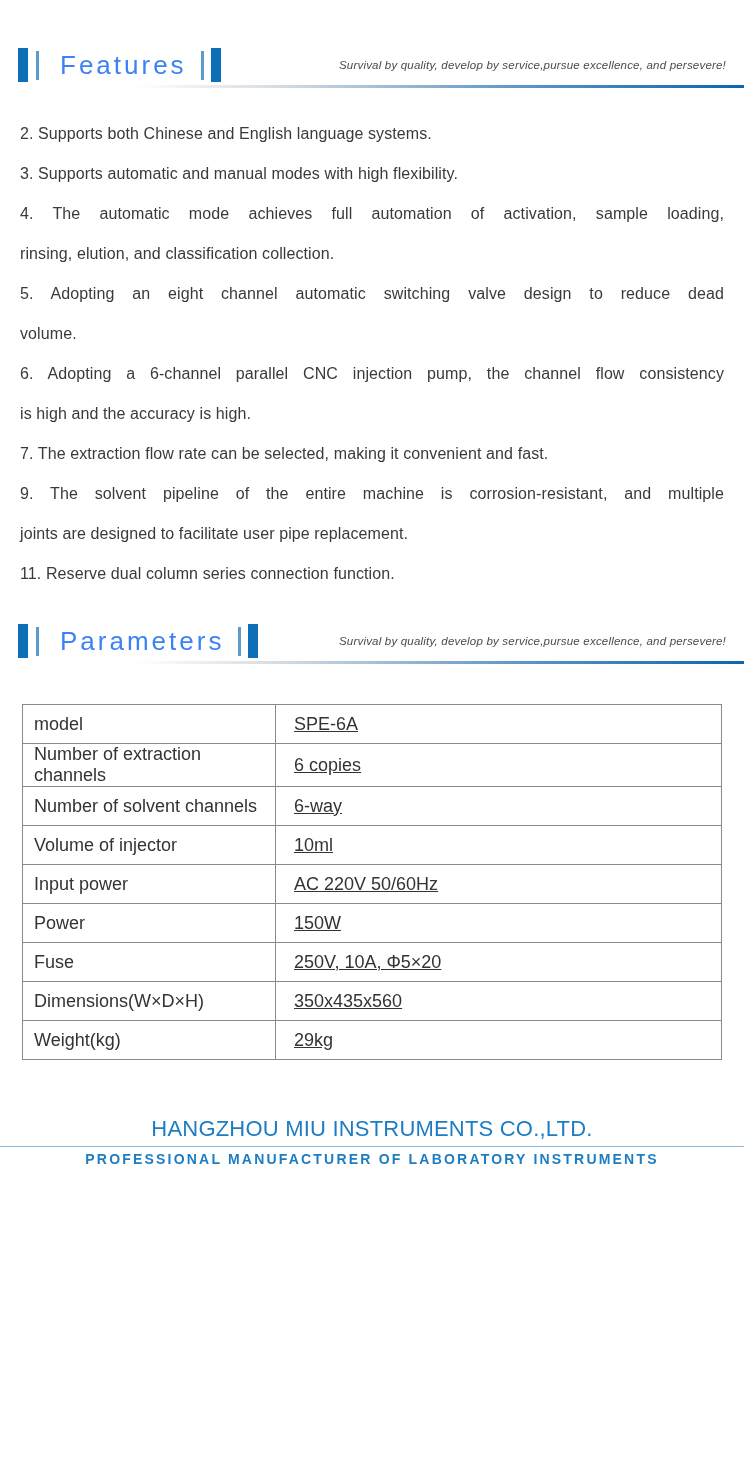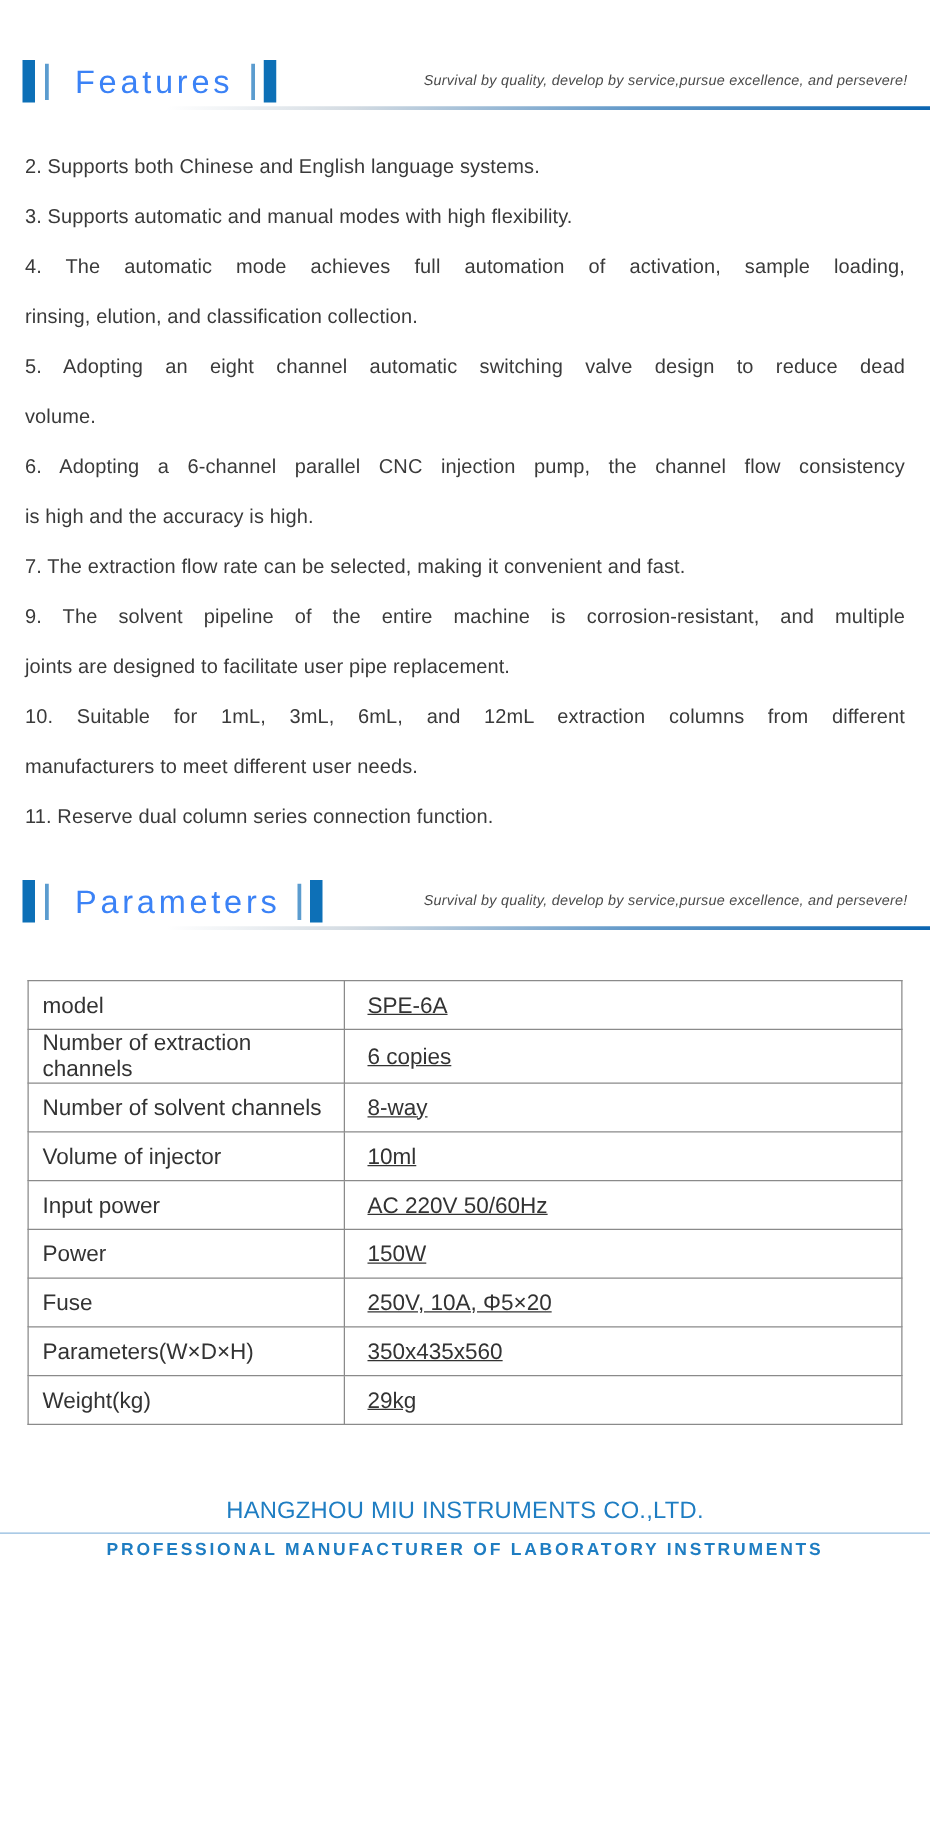--- a/index.html
+++ b/index.html
@@ -37,21 +37,21 @@
   .f-line.just{text-align-last:justify;}
 
   
   .params-table{border-collapse:collapse;margin:44px 0 0 22px;width:700px;table-layout:fixed;}
   .params-table td{border:1px solid var(--table_border);height:39px;font-size:18px;color:#333333;vertical-align:middle;padding:0;}
   .params-table td.label{width:253px;padding-left:11px;}
   .params-table td.value{padding-left:18px;text-decoration:underline;}
 
   
   .footer{margin-top:56px;text-align:center;}
-  .company{font-size:19px;line-height:26px;color:var(--footer_blue);letter-spacing:0.2px;}
+  .company{font-size:22px;line-height:26px;color:var(--footer_blue);letter-spacing:0.2px;}
   .footer-line{margin-top:4px;height:0;border-top:1px solid var(--footer_line);width:100%;}
   .subtitle{margin-top:6px;font-size:14px;line-height:12px;color:var(--footer_blue);letter-spacing:2.2px;font-weight:bold;}
 </style>
 </head>
 <body>
 
 <div class="page">
 
   <section>
     <div class="sec-header features">
@@ -83,24 +83,20 @@
           <span class="f-line">is high and the accuracy is high.</span>
         </p>
         <p class="feature">
           <span class="f-line">7. The extraction flow rate can be selected, making it convenient and fast.</span>
         </p>
         <p class="feature">
           <span class="f-line just">9. The solvent pipeline of the entire machine is corrosion-resistant, and multiple</span>
           <span class="f-line">joints are designed to facilitate user pipe replacement.</span>
         </p>
         <p class="feature">
-          <span class="f-line just">10. Suitable for 1mL, 3mL, 6mL, and 12mL extraction columns from different</span>
-          <span class="f-line">manufacturers to meet different user needs.</span>
-        </p>
-        <p class="feature">
           <span class="f-line">11. Reserve dual column series connection function.</span>
         </p>
       </div>
   </section>
 
   <section>
     <div class="sec-header parameters">
       <span class="bar thick l1"></span>
       <span class="bar thin l2"></span>
       <h2 class="sec-title">Parameters</h2>
@@ -114,40 +110,40 @@
           <tr>
             <td class="label">model</td>
             <td class="value">SPE-6A</td>
           </tr>
           <tr>
             <td class="label">Number of extraction channels</td>
             <td class="value">6 copies</td>
           </tr>
           <tr>
             <td class="label">Number of solvent channels</td>
-            <td class="value">8-way</td>
+            <td class="value">6-way</td>
           </tr>
           <tr>
             <td class="label">Volume of injector</td>
             <td class="value">10ml</td>
           </tr>
           <tr>
             <td class="label">Input power</td>
             <td class="value">AC 220V 50/60Hz</td>
           </tr>
           <tr>
             <td class="label">Power</td>
             <td class="value">150W</td>
           </tr>
           <tr>
             <td class="label">Fuse</td>
             <td class="value">250V, 10A, Φ5×20</td>
           </tr>
           <tr>
-            <td class="label">Parameters(W×D×H)</td>
+            <td class="label">Dimensions(W×D×H)</td>
             <td class="value">350x435x560</td>
           </tr>
           <tr>
             <td class="label">Weight(kg)</td>
             <td class="value">29kg</td>
           </tr>
         </tbody>
     </table>
   </section>
 

